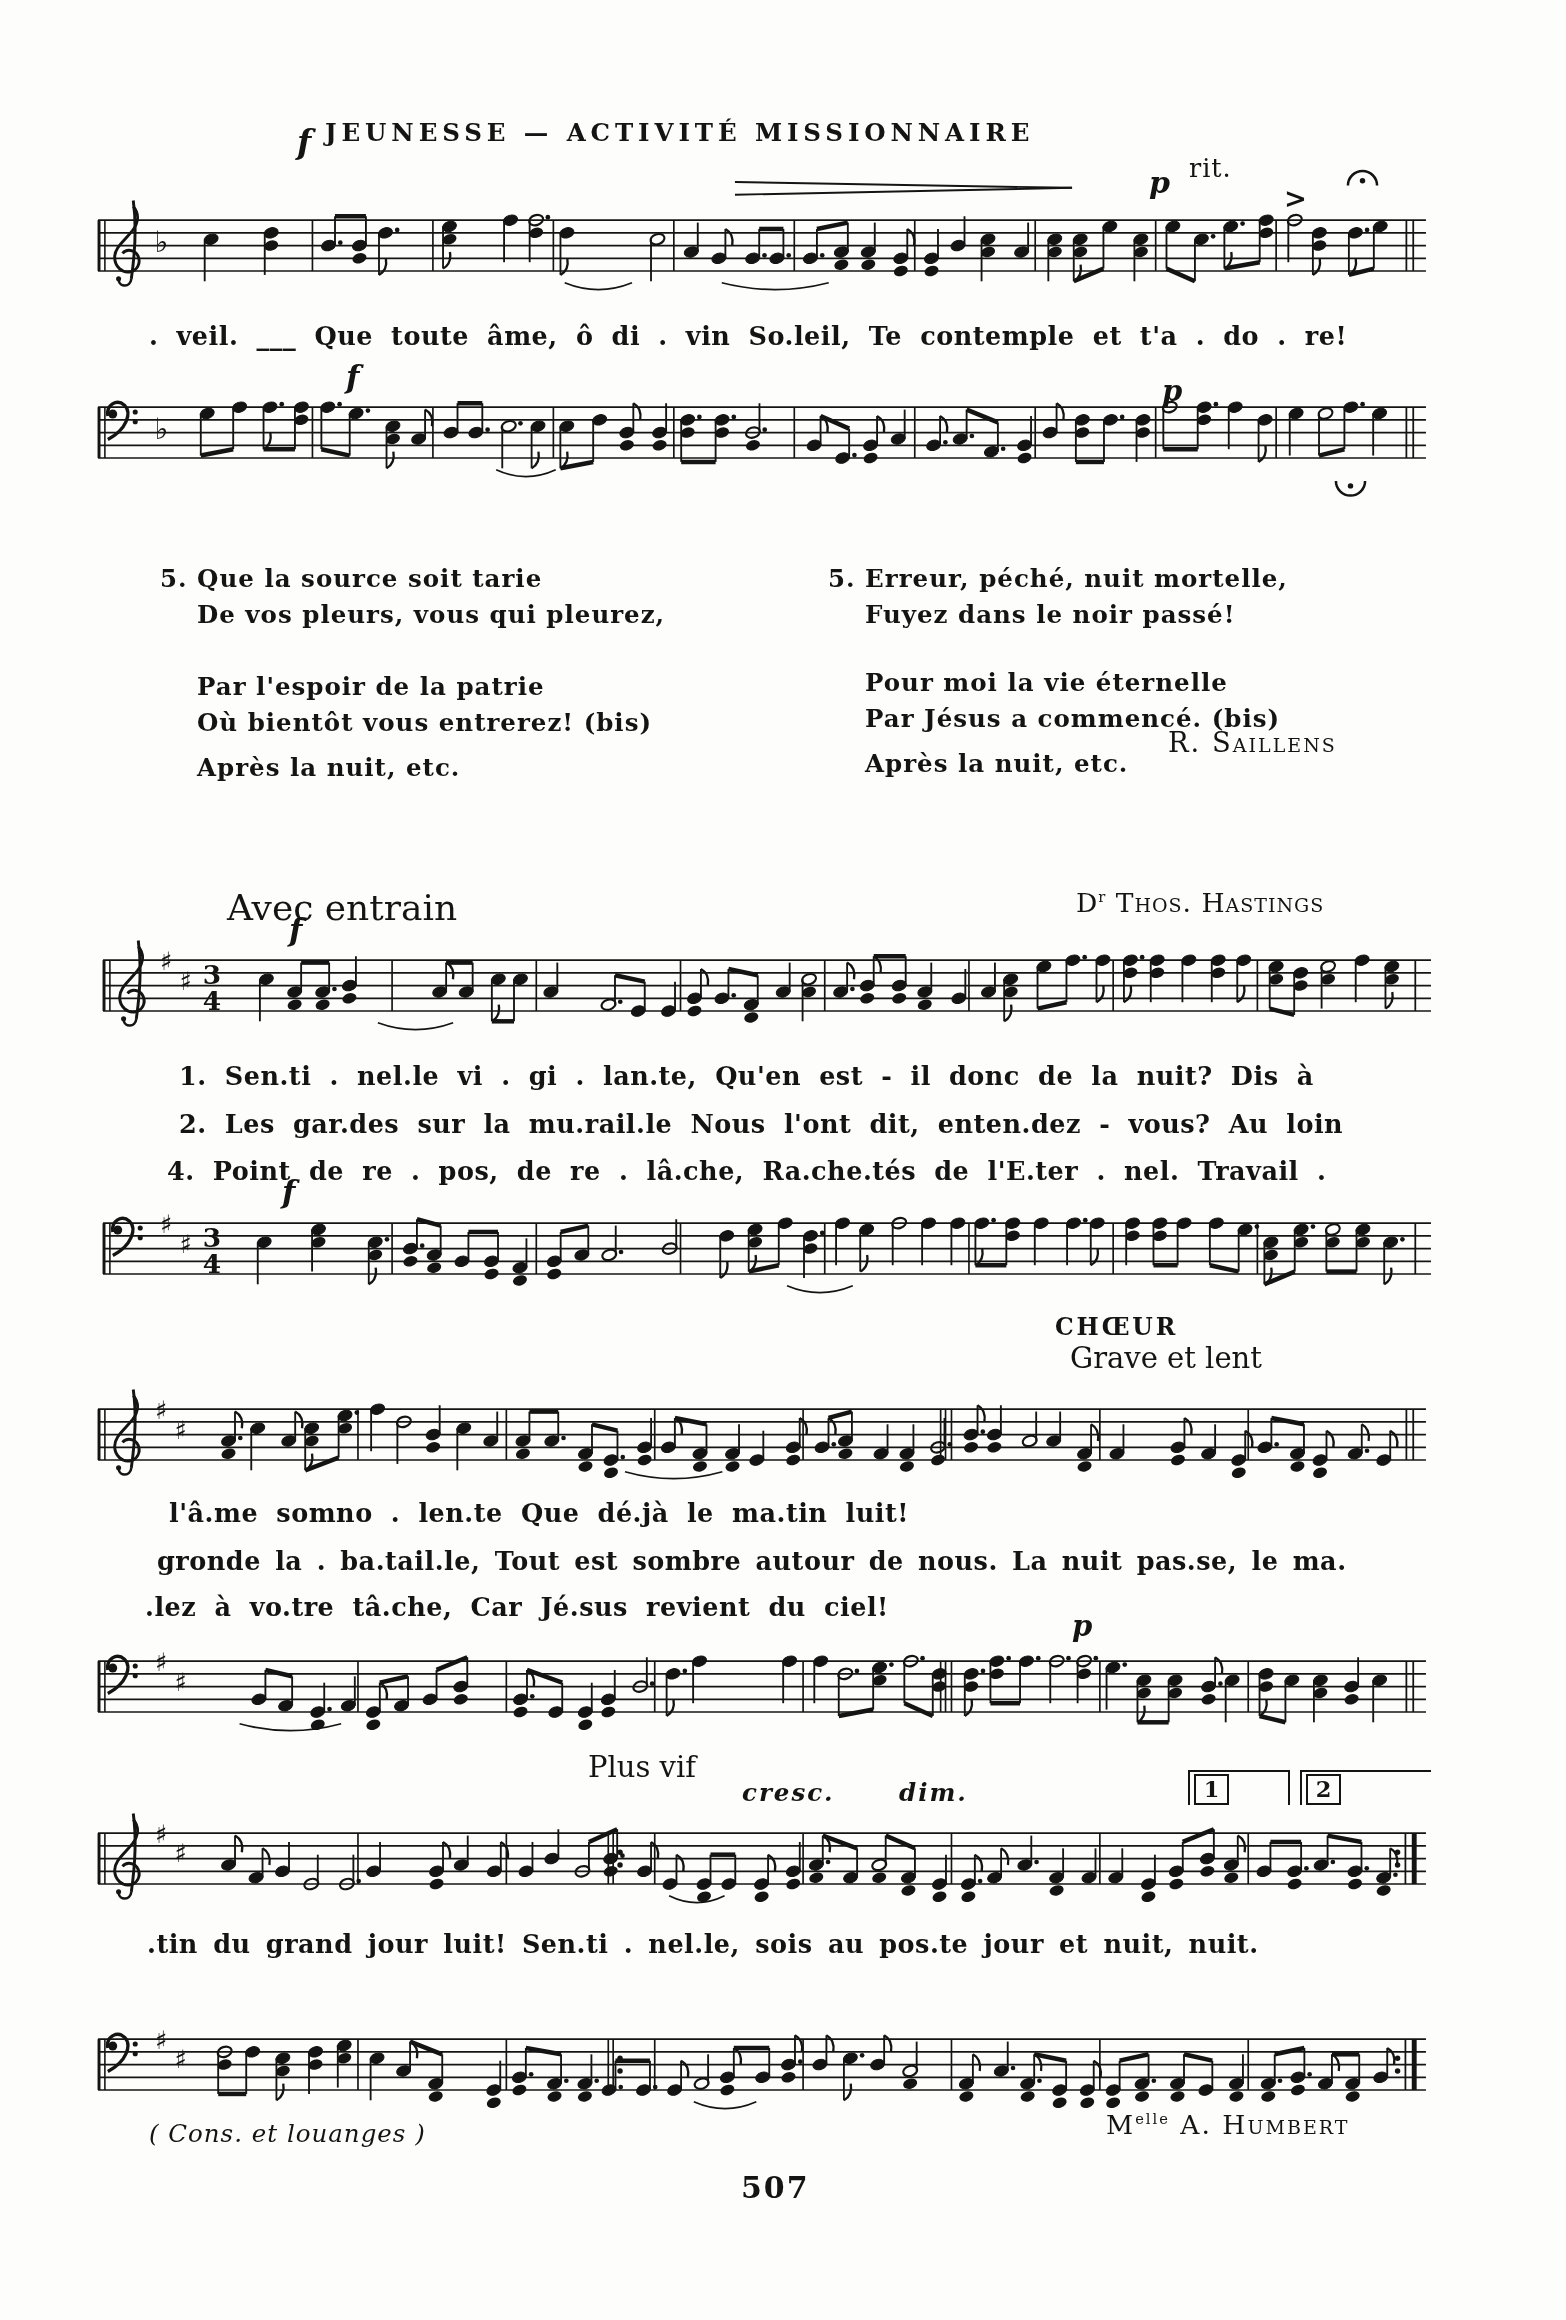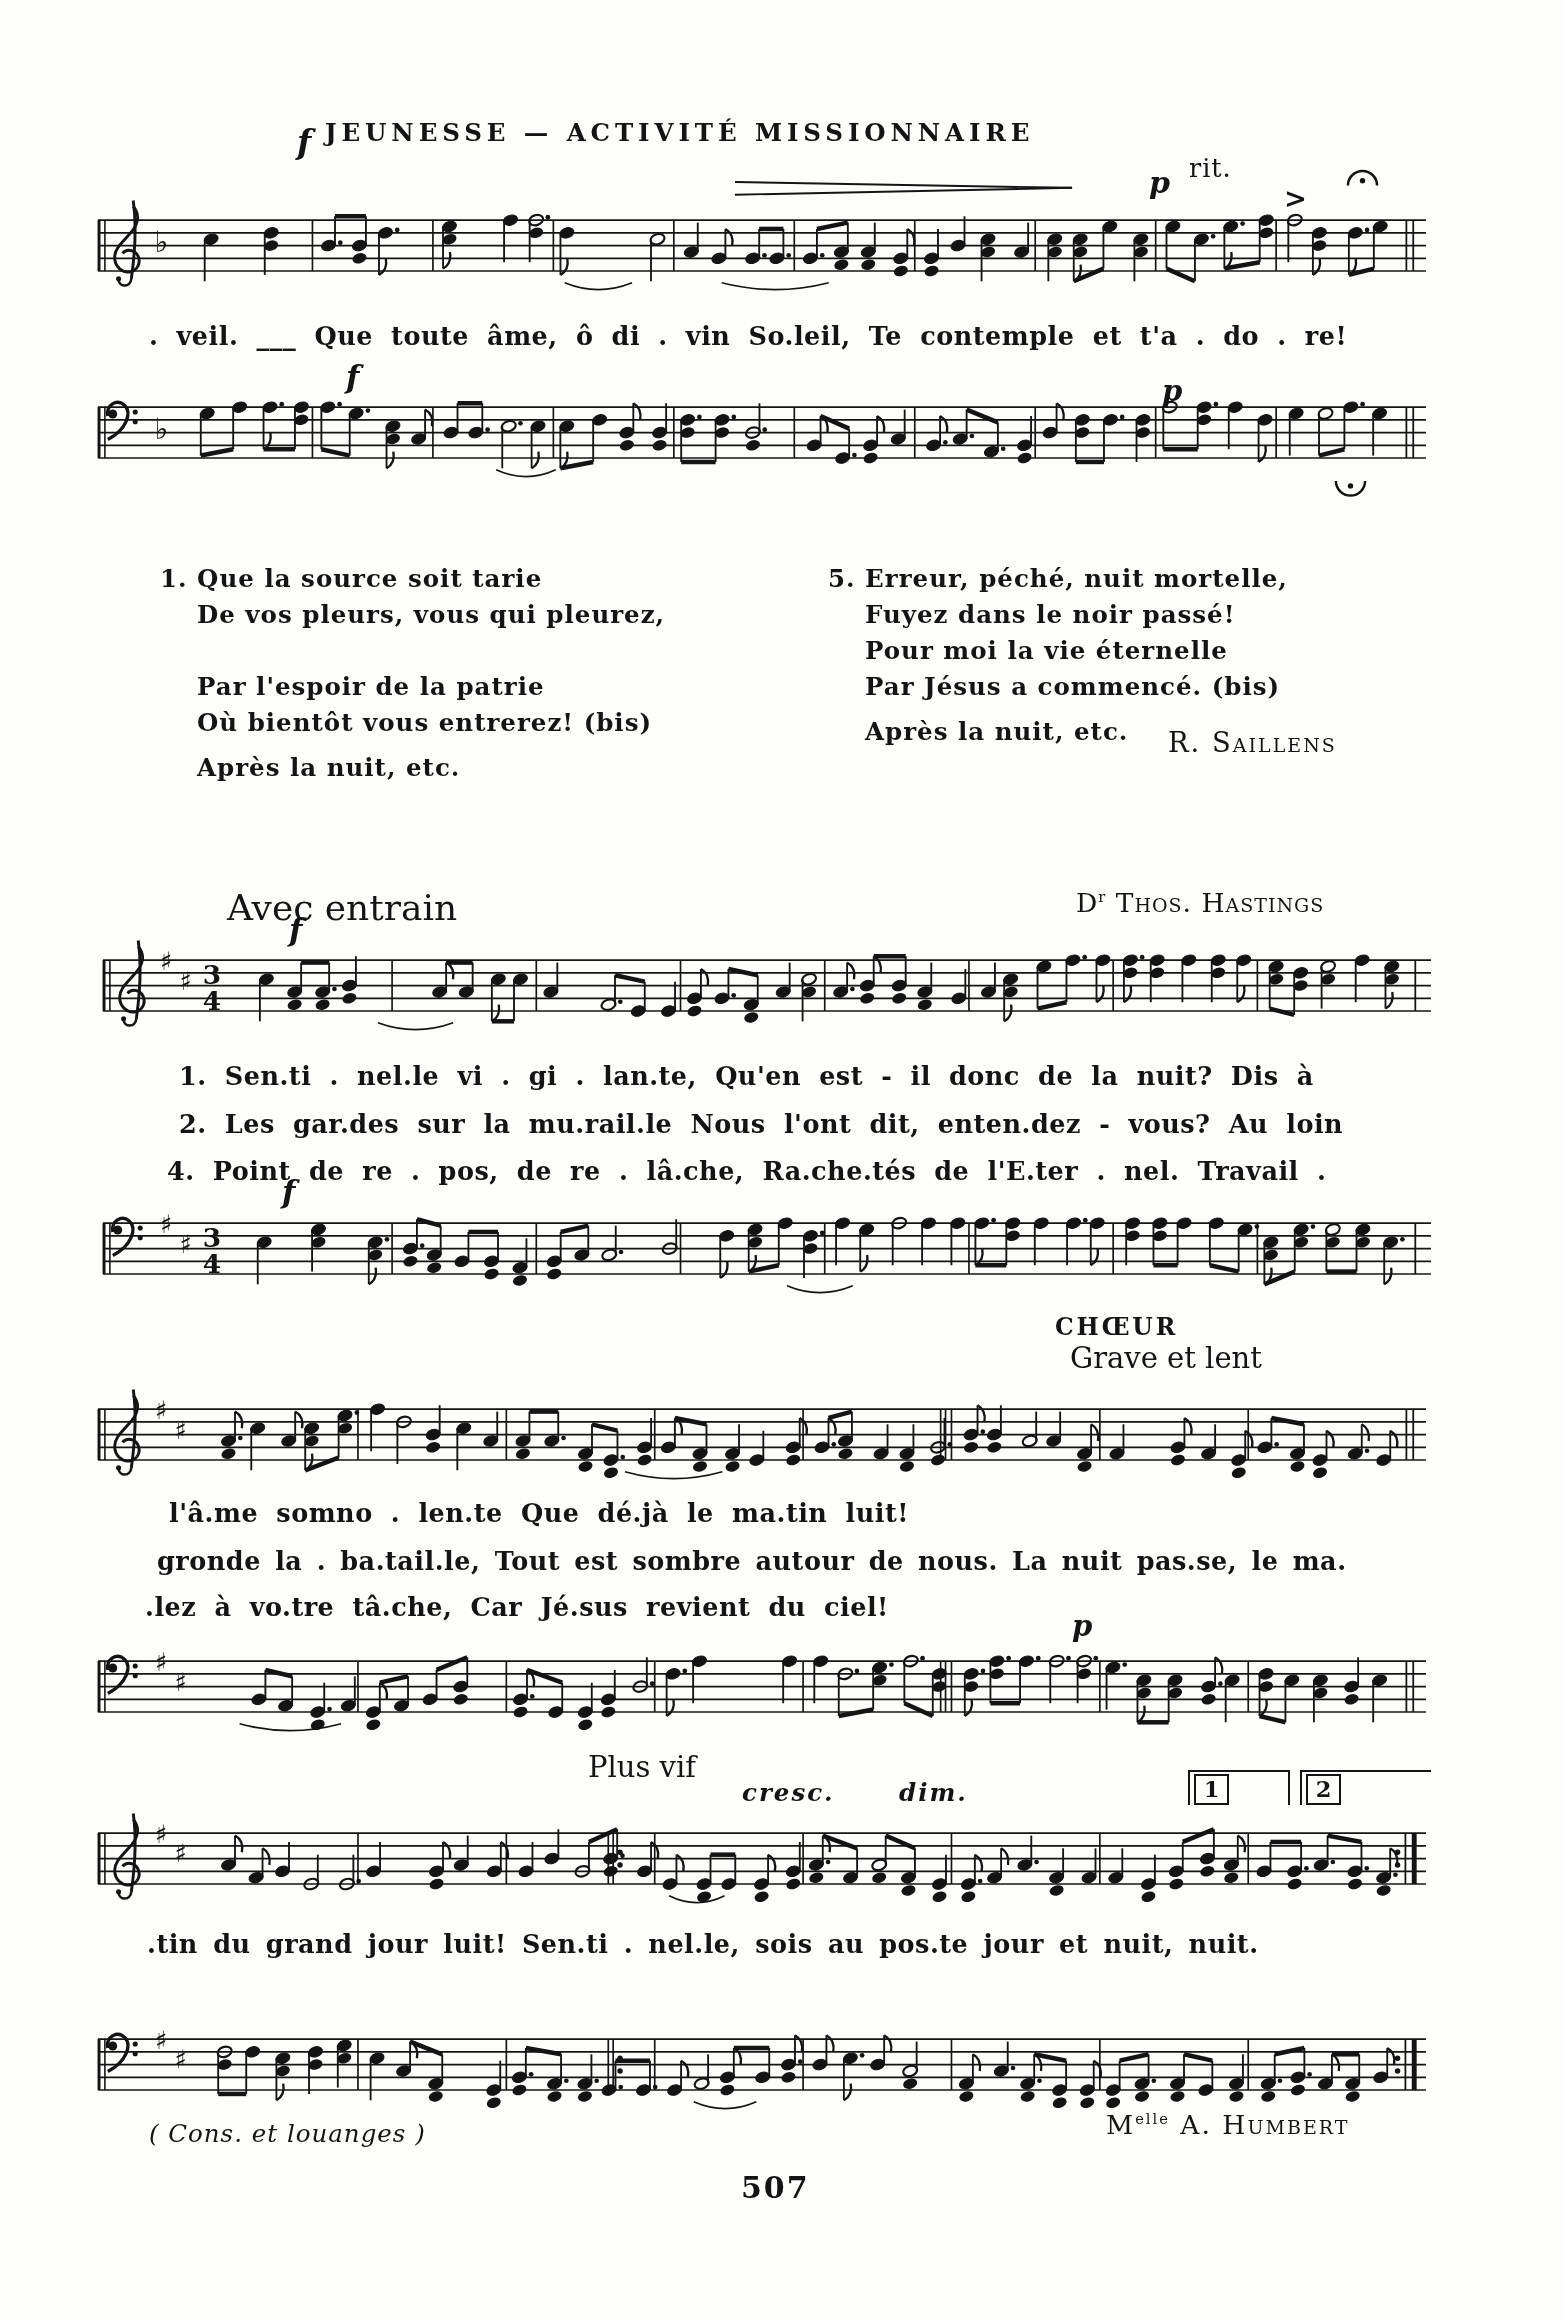--- a/index.html
+++ b/index.html
@@ -352,31 +352,31 @@
 
   <div class="abs dyn" style="left:346px;top:359px;">f</div>
   <div class="abs dyn" style="left:1162px;top:374px;font-size:29px;">p</div>
 
   <svg class="abs" style="left:1333px;top:478px;transform:rotate(180deg);" width="35" height="21.6" viewBox="0 0 36 22">
     <path d="M3 19 A15 15 0 0 1 33 19" fill="none" stroke="#141414" stroke-width="2.6"></path>
     <circle cx="18" cy="14" r="2.8" fill="#141414"></circle>
   </svg>
 
   <div class="abs verse" style="left:160px;top:561px;">
-    <div>1. Que la source soit tarie</div>
+    <div>5. Que la source soit tarie</div>
     <div style="margin-left:37px;">De vos pleurs, vous qui pleurez,</div>
     <div style="margin-left:37px;margin-top:36px;">Par l'espoir de la patrie</div>
     <div style="margin-left:37px;">Où bientôt vous entrerez! (bis)</div>
     <div style="margin-left:37px;" class="etc">Après la nuit, etc.</div>
   </div>
 
   <div class="abs verse" style="left:828px;top:561px;">
     <div>5. Erreur, péché, nuit mortelle,</div>
     <div style="margin-left:37px;">Fuyez dans le noir passé!</div>
-    <div style="margin-left:37px;">Pour moi la vie éternelle</div>
+    <div style="margin-left:37px;margin-top:32px;">Pour moi la vie éternelle</div>
     <div style="margin-left:37px;">Par Jésus a commencé. (bis)</div>
     <div style="margin-left:37px;" class="etc">Après la nuit, etc.</div>
   </div>
 
   <div class="abs author sc" style="left:1168px;top:727px;">R. Saillens</div>
 
 
   <div class="abs tempo" style="left:227px;top:887px;">Avec entrain</div>
   <div class="abs composer" style="left:1076px;top:887px;">
     <span>D</span><sup>r</sup>

